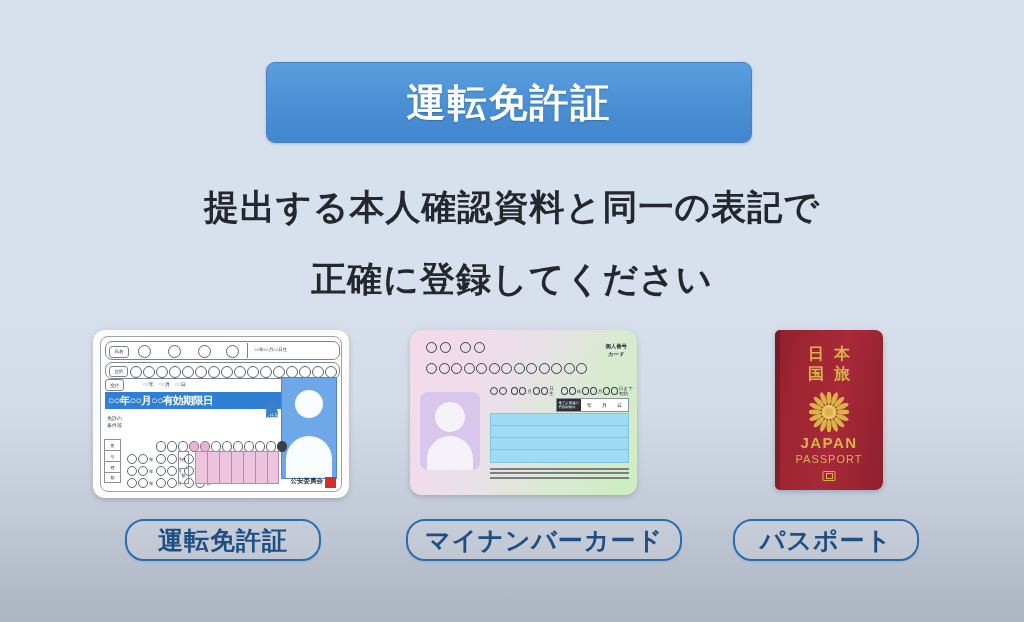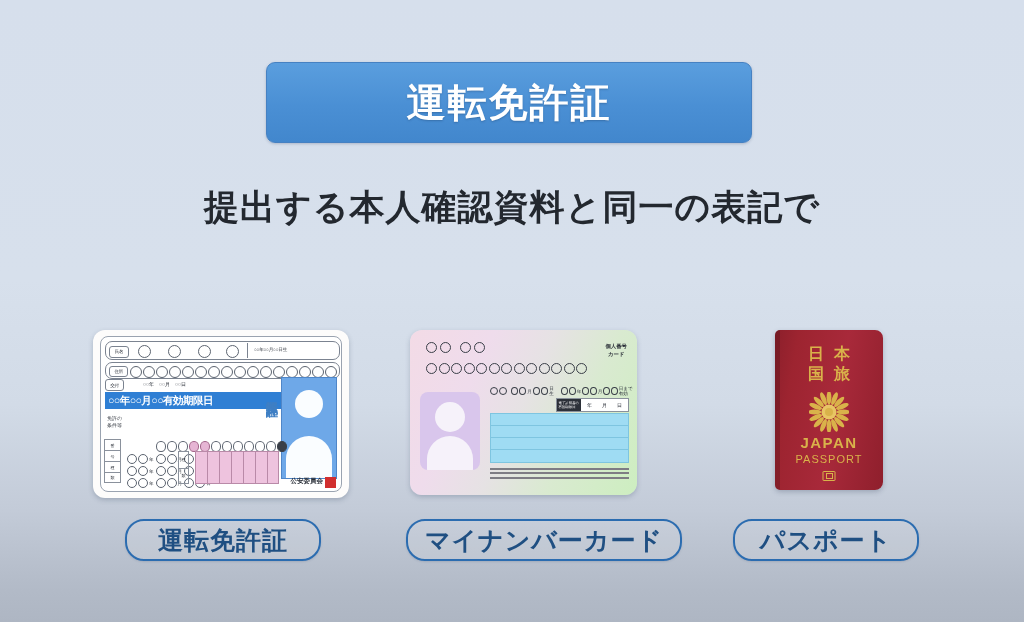--- a/index.html
+++ b/index.html
@@ -246,20 +246,21 @@
 </head>
 <body>
 
 <div id="stage">
 
   <div id="title-banner">
     <span class="t">運転免許証</span>
   </div>
 
   <div class="subtitle" id="subtitle-line1">提出する本人確認資料と同一の表記で</div>
+  <div class="subtitle" id="subtitle-line2">正確に登録してください</div>
 
   <div id="cards-row">
 
     <div id="dl-card">
       <div class="dl-inner">
 
         <div class="dl-row" id="dl-name-row">
           <div class="lbl-box" id="dl-name-lbl">氏名</div>
           <div class="ring dl-name-ring" style="left:32px;"></div>
           <div class="ring dl-name-ring" style="left:62px;"></div>

